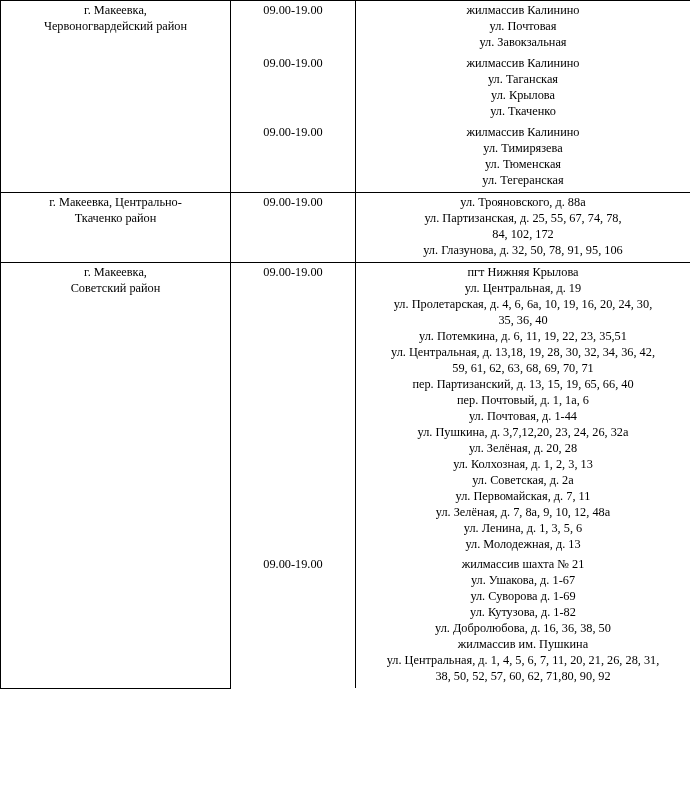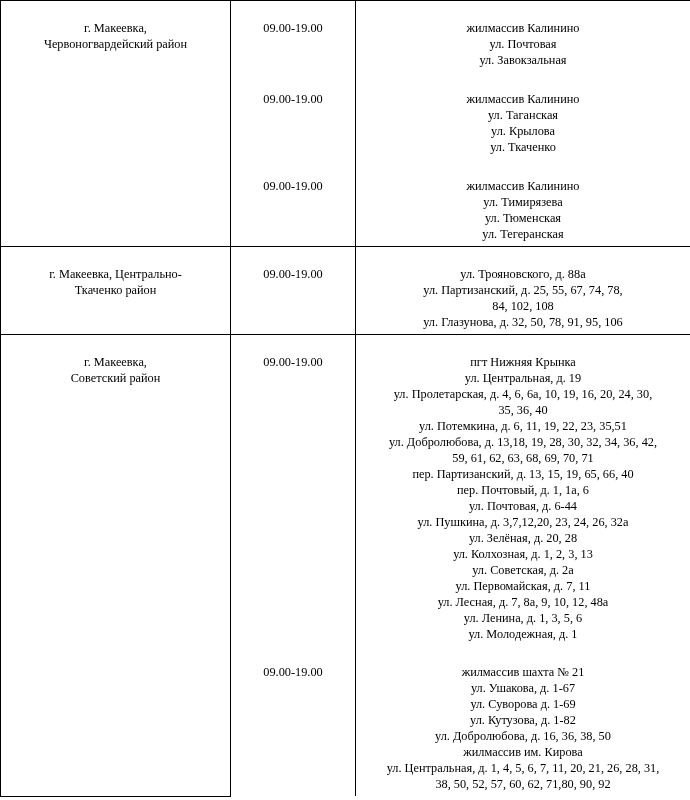--- a/index.html
+++ b/index.html
@@ -23,21 +23,21 @@
   table.doc-table {
     width: 690px;
     border-collapse: collapse;
     table-layout: fixed;
     font-size: 12.3px;
     line-height: 1.30;
   }
   table.doc-table td {
     border: 1px solid #000000;
     vertical-align: top;
-    padding: 20px 3px 3px 3px;
+    padding: 2px 3px 3px 3px;
     text-align: center;
   }
   
   col.c-region { width: 230px; }
   col.c-time   { width: 125px; }
   col.c-addr   { width: 335px; }
 
   .region-cell {
     padding-top: 4px;
     text-align: center;
@@ -103,62 +103,62 @@
       </tr>
 
       <tr>
         <td class="region-cell">
           <span class="addr-line">г. Макеевка, Центрально-</span>
           <span class="addr-line">Ткаченко район</span>
         </td>
         <td class="time-cell">09.00-19.00</td>
         <td class="addr-cell">
           <span class="addr-line">ул. Трояновского, д. 88а</span>
-          <span class="addr-line">ул. Партизанский, д. 25, 55, 67, 74, 78,</span>
-          <span class="addr-line">84, 102, 108</span>
+          <span class="addr-line">ул. Партизанская, д. 25, 55, 67, 74, 78,</span>
+          <span class="addr-line">84, 102, 172</span>
           <span class="addr-line">ул. Глазунова, д. 32, 50, 78, 91, 95, 106</span>
         </td>
       </tr>
 
       <tr>
         <td class="region-cell clipped" rowspan="2">
           <span class="addr-line">г. Макеевка,</span>
           <span class="addr-line">Советский район</span>
         </td>
         <td class="time-cell no-border-bottom">09.00-19.00</td>
         <td class="addr-cell no-border-bottom">
-          <span class="addr-line">пгт Нижняя Крынка</span>
+          <span class="addr-line">пгт Нижняя Крылова</span>
           <span class="addr-line">ул. Центральная, д. 19</span>
           <span class="addr-line">ул. Пролетарская, д. 4, 6, 6а, 10, 19, 16, 20, 24, 30,</span>
           <span class="addr-line">35, 36, 40</span>
           <span class="addr-line">ул. Потемкина, д. 6, 11, 19, 22, 23, 35,51</span>
-          <span class="addr-line">ул. Добролюбова, д. 13,18, 19, 28, 30, 32, 34, 36, 42,</span>
+          <span class="addr-line">ул. Центральная, д. 13,18, 19, 28, 30, 32, 34, 36, 42,</span>
           <span class="addr-line">59, 61, 62, 63, 68, 69, 70, 71</span>
           <span class="addr-line">пер. Партизанский, д. 13, 15, 19, 65, 66, 40</span>
           <span class="addr-line">пер. Почтовый, д. 1, 1а, 6</span>
-          <span class="addr-line">ул. Почтовая, д. 6-44</span>
+          <span class="addr-line">ул. Почтовая, д. 1-44</span>
           <span class="addr-line">ул. Пушкина, д. 3,7,12,20, 23, 24, 26, 32а</span>
           <span class="addr-line">ул. Зелёная, д. 20, 28</span>
           <span class="addr-line">ул. Колхозная, д. 1, 2, 3, 13</span>
           <span class="addr-line">ул. Советская, д. 2а</span>
           <span class="addr-line">ул. Первомайская, д. 7, 11</span>
-          <span class="addr-line">ул. Лесная, д. 7, 8а, 9, 10, 12, 48а</span>
+          <span class="addr-line">ул. Зелёная, д. 7, 8а, 9, 10, 12, 48а</span>
           <span class="addr-line">ул. Ленина, д. 1, 3, 5, 6</span>
-          <span class="addr-line">ул. Молодежная, д. 1</span>
+          <span class="addr-line">ул. Молодежная, д. 13</span>
         </td>
       </tr>
       <tr>
         <td class="time-cell no-border-top no-border-bottom">09.00-19.00</td>
         <td class="addr-cell no-border-top no-border-bottom">
           <span class="addr-line">жилмассив шахта № 21</span>
           <span class="addr-line">ул. Ушакова, д. 1-67</span>
           <span class="addr-line">ул. Суворова д. 1-69</span>
           <span class="addr-line">ул. Кутузова, д. 1-82</span>
           <span class="addr-line">ул. Добролюбова, д. 16, 36, 38, 50</span>
-          <span class="addr-line">жилмассив им. Кирова</span>
+          <span class="addr-line">жилмассив им. Пушкина</span>
           <span class="addr-line">ул. Центральная, д. 1, 4, 5, 6, 7, 11, 20, 21, 26, 28, 31,</span>
           <span class="addr-line">38, 50, 52, 57, 60, 62, 71,80, 90, 92</span>
         </td>
       </tr>
 
     </tbody>
   </table>
 </div>
 
 </body></html>

